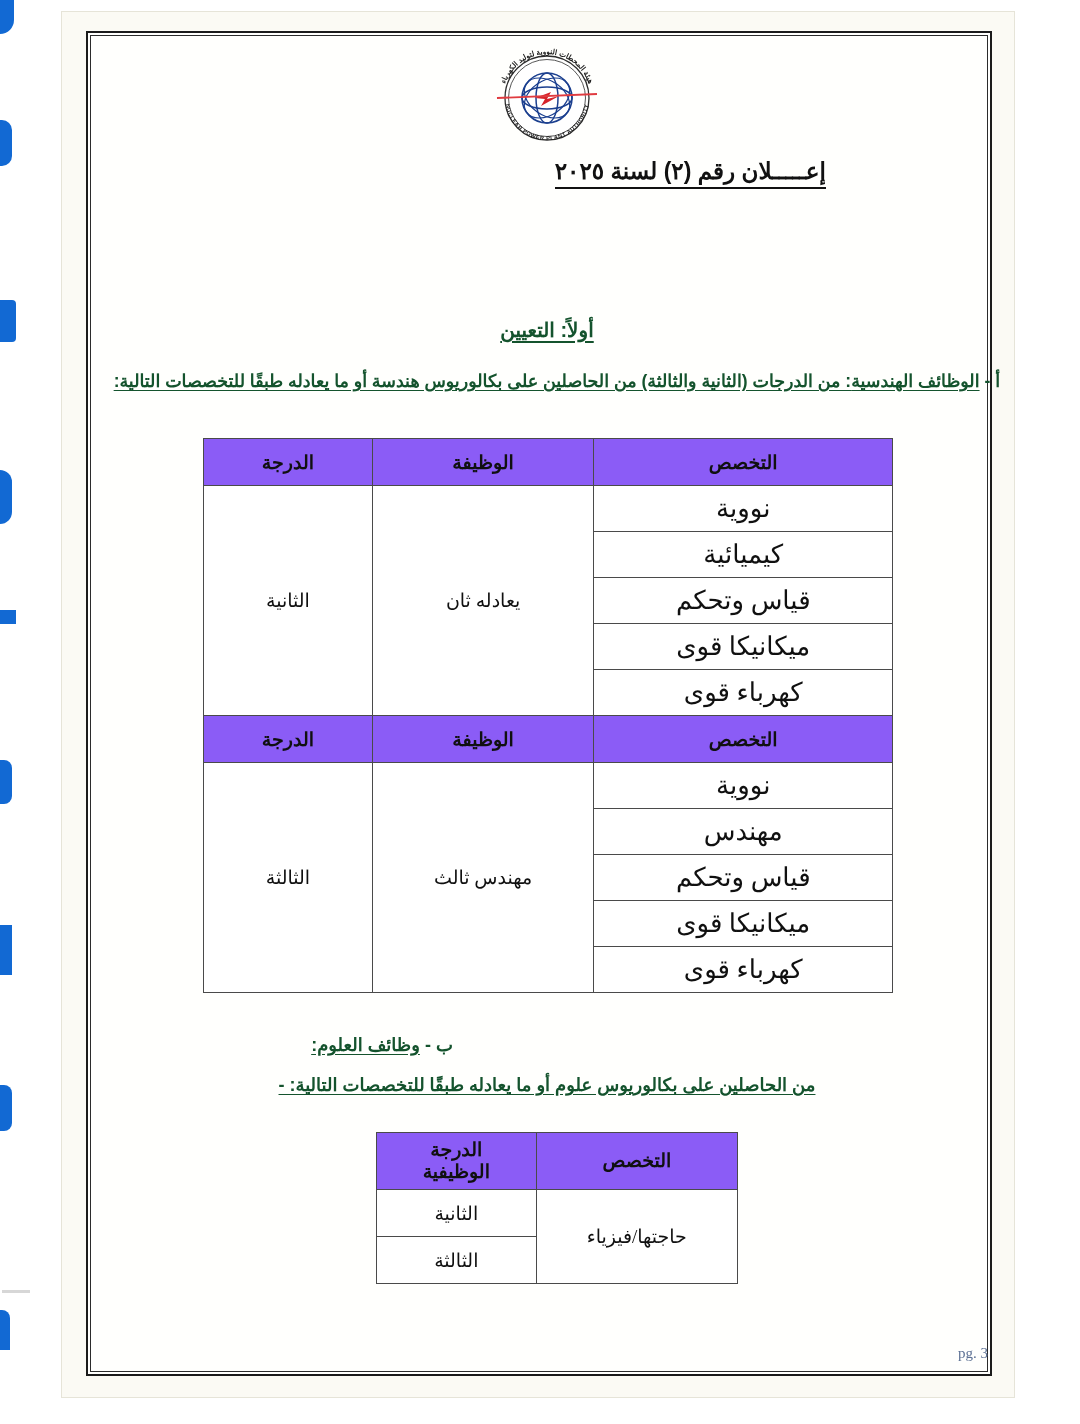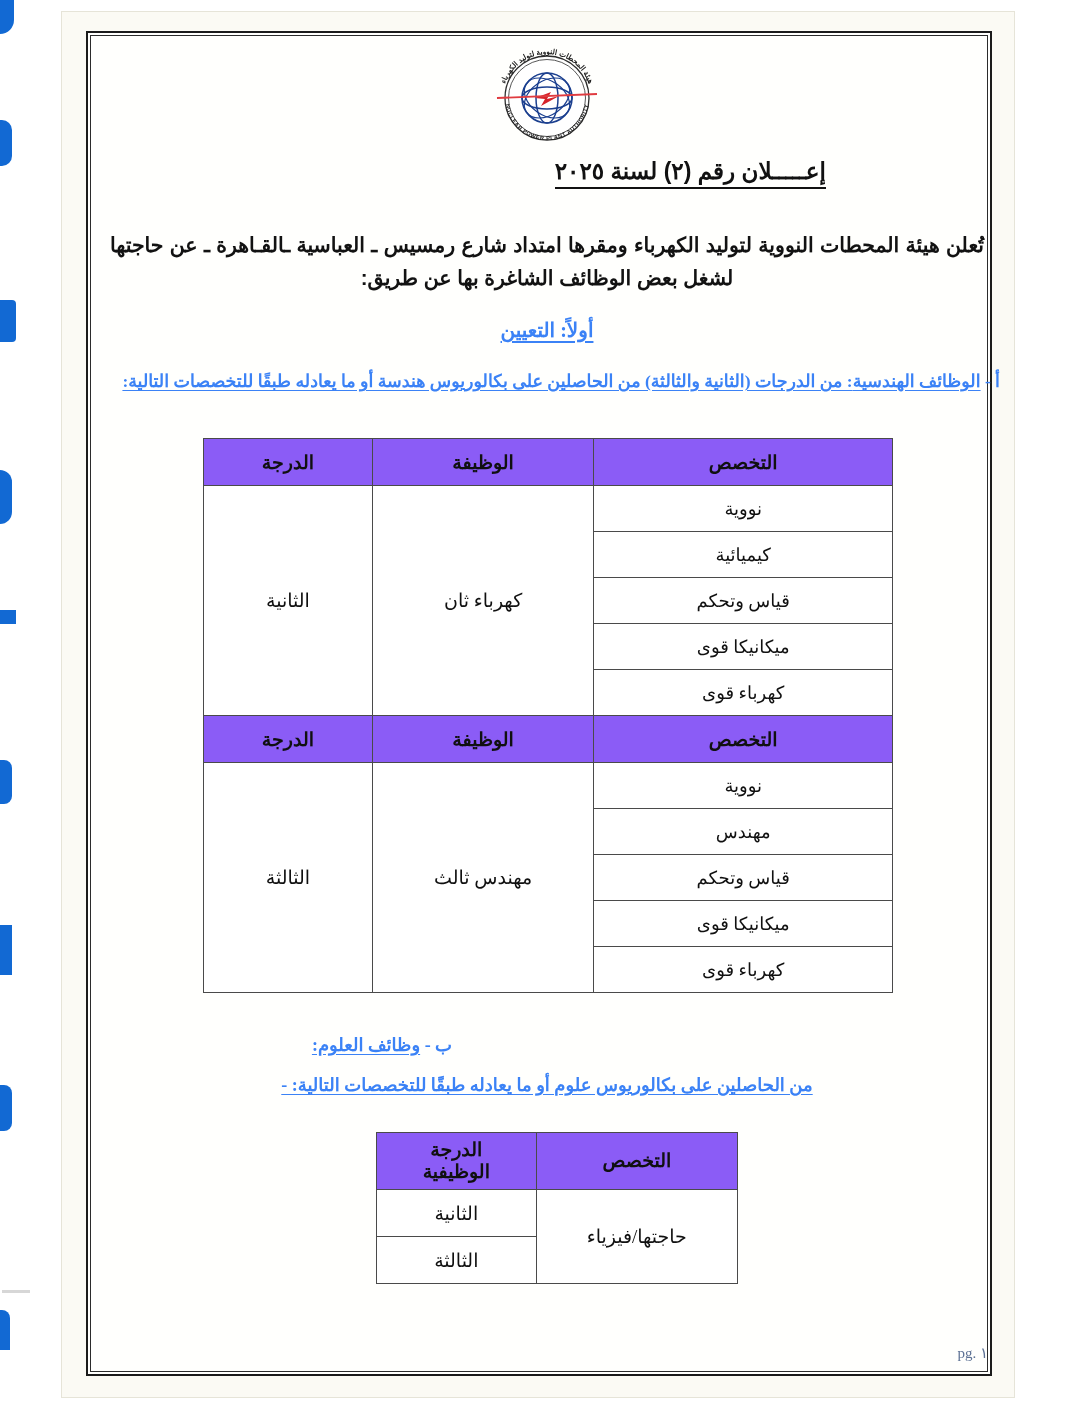--- a/index.html
+++ b/index.html
@@ -69,23 +69,23 @@
     font-weight:bold;
     font-size:20.5px;
     color:#121212;
     line-height:1.62;
     text-align:justify;
     text-align-last:center;
   }
 
   
   .blue-h{
-    font-family:Liberation Serif, serif;
+    font-family:Liberation Sans, sans-serif;
     font-weight:bold;
-    color:#3b82f6;
+    color:#14532d;
   }
   .h-first{
     position:absolute;top:286px;right:0;left:0;
     text-align:center;
     font-size:20px;
   }
   .h-first u{text-decoration:underline;text-underline-offset:4px;}
 
   .sec-a{
     position:absolute;top:334px;right:6px;left:14px;
@@ -125,21 +125,21 @@
     color:#101010;
   }
   .tbl .hd{
     background:#8b5cf6;
     font-family:"Liberation Sans", sans-serif;
     font-weight:bold;
     font-size:19px;
     height:44px;
   }
   .tbl .cell{
-    font-size:18px;
+    font-size:26px;
     height:43px;
     font-weight:normal;
   }
   .tbl .merged{font-size:19px;}
 
   
   #table-eng{ right:113px; top:406px; width:690px; }
   #table-eng col.c-spec{width:299px}
   #table-eng col.c-job{width:222px}
   #table-eng col.c-grade{width:169px}
@@ -209,21 +209,20 @@
           <textPath href="#arcBot" startOffset="50%" text-anchor="middle">NUCLEAR POWER PLANT AUTHORITY</textPath>
         </text>
       </svg>
     </div>
   </div>
 
   <div class="doc-title">
     <span>إعـــــلان رقم (٢) لسنة ٢٠٢٥</span>
   </div>
 
-  <div class="intro">تُعلن هيئة المحطات النووية لتوليد الكهرباء ومقرها امتداد شارع رمسيس ـ العباسية ـالقـاهرة ـ عن حاجتها لشغل بعض الوظائف الشاغرة بها عن طريق:</div>
 
   <div class="blue-h h-first">
     <u>أولاً: التعيين</u>
   </div>
 
   <div class="blue-h sec-a">
     <span>أ -</span>
     <span class="u">الوظائف الهندسية</span><span class="u">: من الدرجات (الثانية والثالثة) من الحاصلين على بكالوريوس هندسة أو ما يعادله طبقًا للتخصصات التالية:</span>
   </div>
 
@@ -235,21 +234,21 @@
       </colgroup>
     <tbody>
 
       <tr>
         <td class="hd">التخصص</td>
         <td class="hd">الوظيفة</td>
         <td class="hd">الدرجة</td>
       </tr>
       <tr>
         <td class="cell">نووية</td>
-        <td class="cell merged" rowspan="5">كهرباء ثان</td>
+        <td class="cell merged" rowspan="5">يعادله ثان</td>
         <td class="cell merged" rowspan="5">الثانية</td>
       </tr>
       <tr>
         <td class="cell">كيميائية</td>
       </tr>
       <tr>
         <td class="cell">قياس وتحكم</td>
       </tr>
       <tr>
         <td class="cell">ميكانيكا قوى</td>
@@ -309,15 +308,15 @@
       <tr>
         <td class="cell merged" rowspan="2">حاجتها/فيزياء</td>
         <td class="cell">الثانية</td>
       </tr>
       <tr>
         <td class="cell">الثالثة</td>
       </tr>
     </tbody>
   </table>
 
-  <div class="pg">pg. ١</div>
+  <div class="pg">pg. 3</div>
 
 </div>
 
 </body></html>

